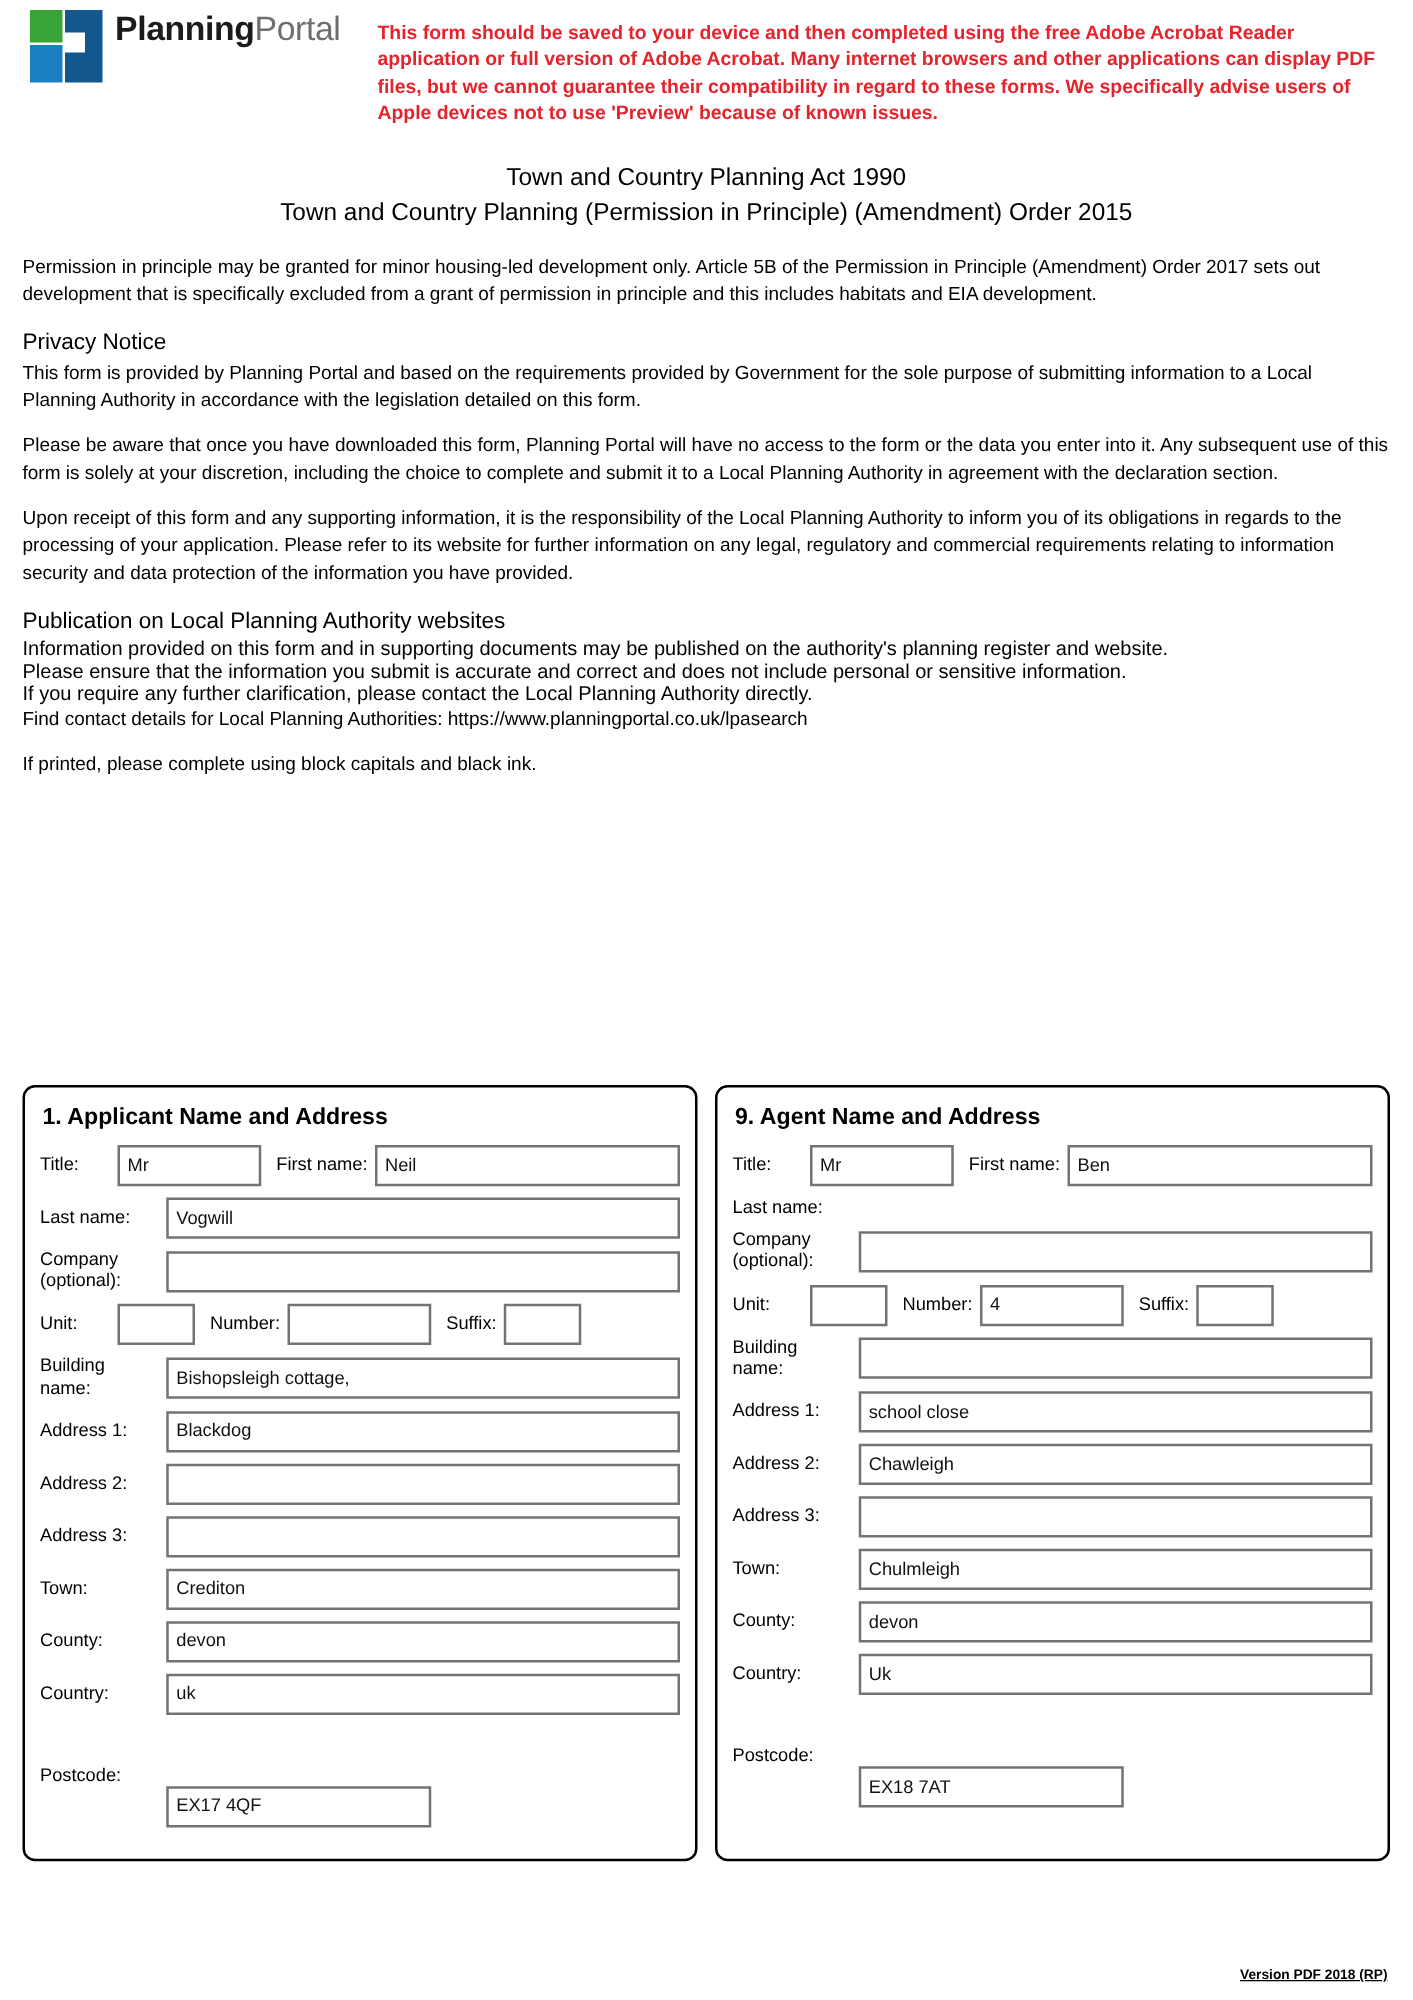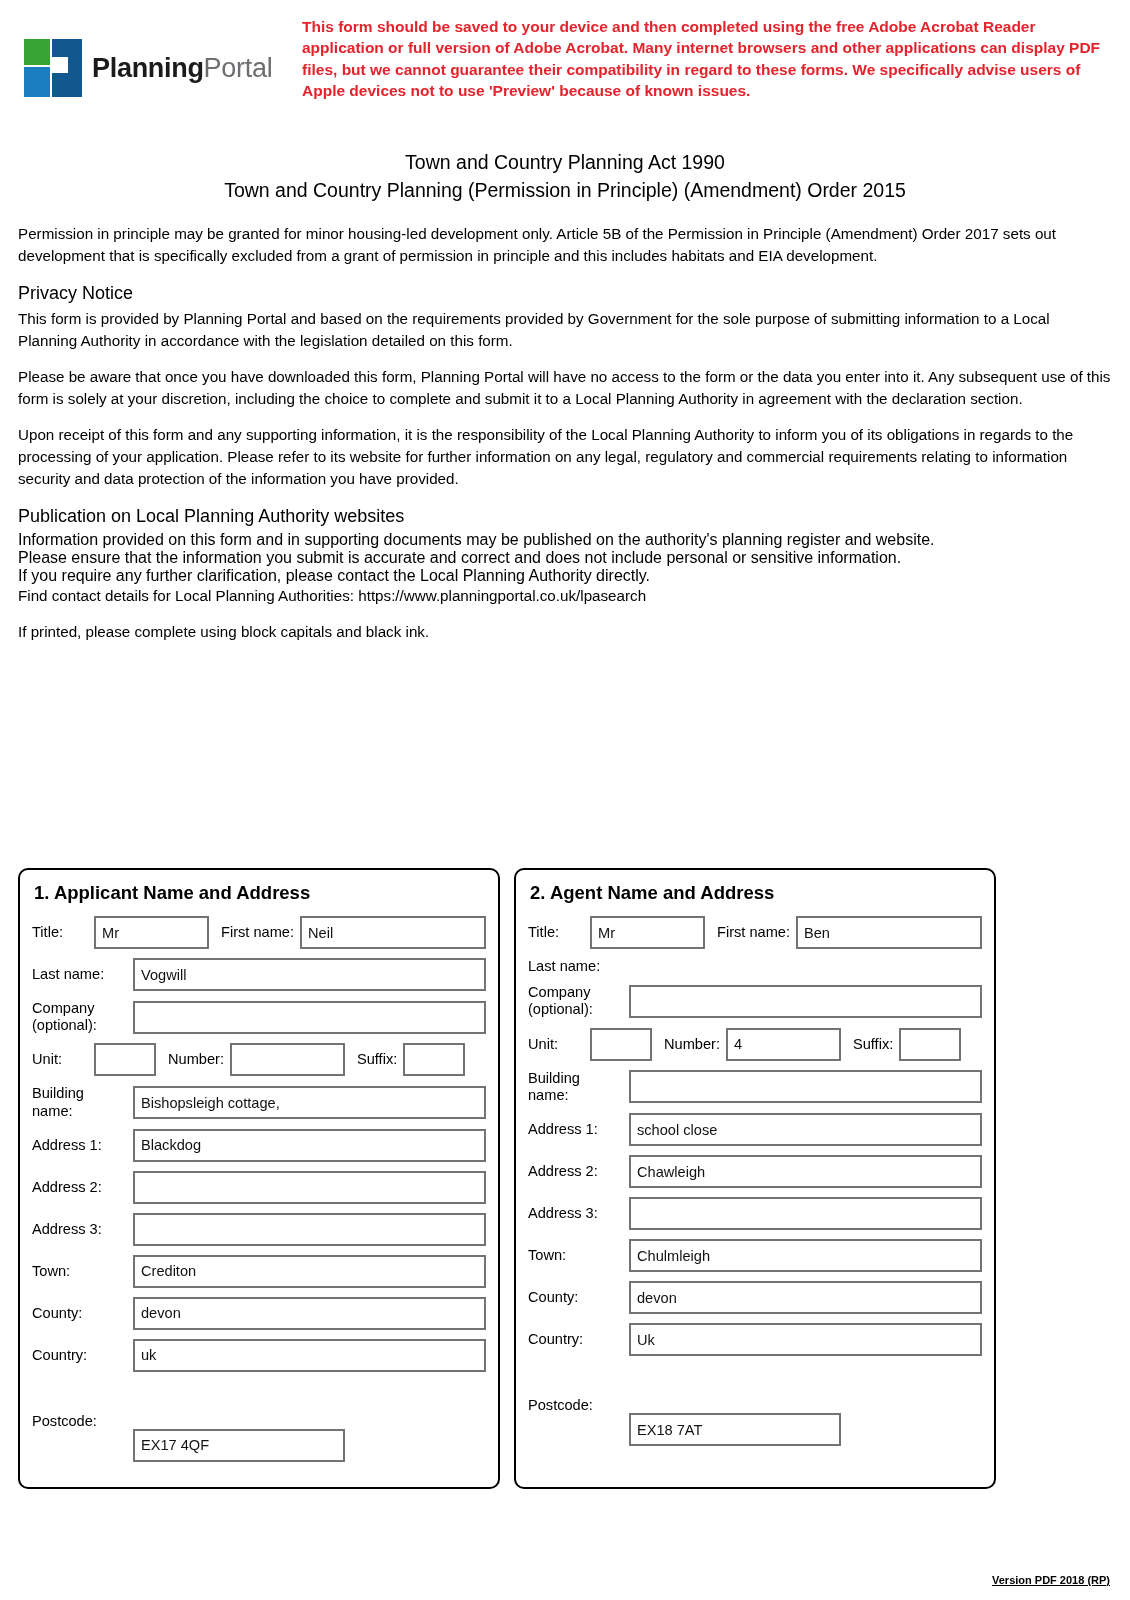--- a/index.html
+++ b/index.html
@@ -27,21 +27,21 @@
   .header {
     display: flex;
     align-items: flex-start;
     padding-top: 8px;
   }
   .logo-box {
     width: 270px;
     height: 120px;
     flex: 0 0 270px;
     display: flex;
-    align-items: center;
+    align-items: flex-start;
     gap: 10px;
     padding-left: 6px;
     box-sizing: border-box;
   }
   .logo-mark {
     width: 58px;
     height: 58px;
     position: relative;
     flex: 0 0 58px;
   }
@@ -92,41 +92,40 @@
     text-align: center;
     font-size: 25px;
     margin: 26px 0 18px 0;
     font-weight: bold;
   }
   .acts {
     text-align: center;
     font-size: 19.5px;
     line-height: 1.45;
     margin-bottom: 18px;
-    margin-top: 20px;
   }
 
   p.body-text {
     font-size: 15.2px;
     line-height: 1.45;
     margin: 0 0 14px 0;
   }
   h2.section-head {
     font-size: 18px;
     font-weight: normal;
     margin: 16px 0 4px 0;
   }
   .lines p { margin: 0; }
 
   
   .panels {
     position: absolute;
     left: 18px;
     top: 868px;
-    width: 978px;
+    width: 1094px;
     display: flex;
     gap: 14px;
   }
   .panel {
     width: 540px;
     box-sizing: border-box;
     border: 2px solid #000;
     border-radius: 10px;
     padding: 12px 12px 16px 12px;
   }
@@ -286,21 +285,21 @@
         <input class="fld grow" value="uk" style="">
       </div>
 
       <div class="row">
         <div class="lbl w95">Postcode:</div>
         <input class="fld w210" value="EX17 4QF" style="">
       </div>
     </div>
 
     <div class="panel">
-      <div class="panel-title">2.  Agent Name and Address</div>
+      <div class="panel-title">9.  Agent Name and Address</div>
 
       <div class="row">
         <div class="lbl w60">Title:</div>
         <input class="fld w115" value="Mr" style="">
         <div class="gap"></div>
         <div class="lbl">First name:</div>
         <input class="fld grow" value="Ben" style="">
       </div>
 
       <div class="row">

